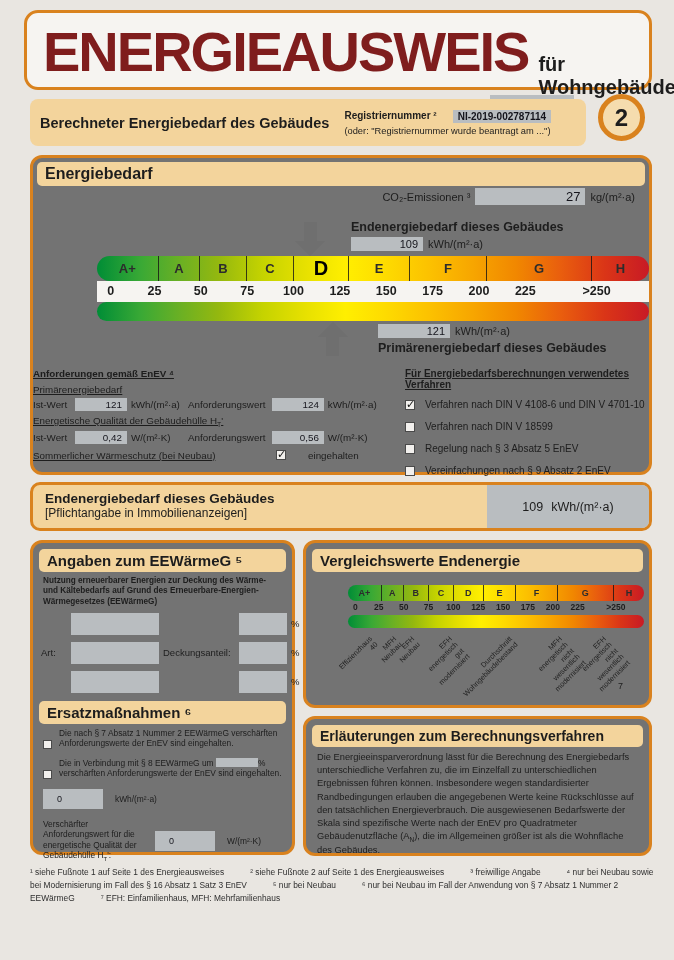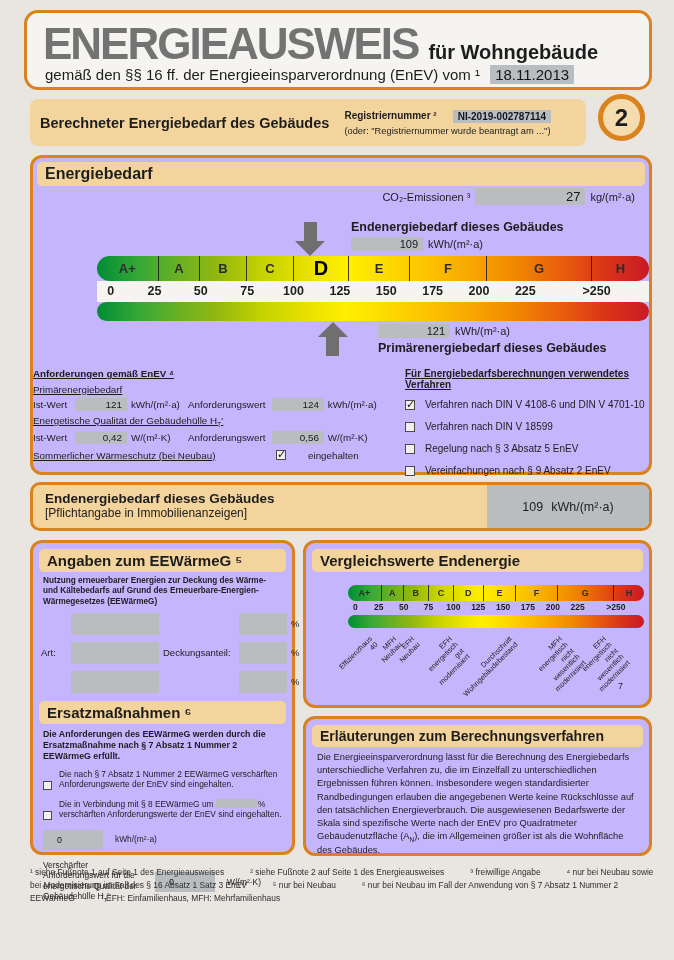--- a/index.html
+++ b/index.html
@@ -1,31 +1,31 @@
 <!DOCTYPE html>
 <html><head>
 <meta charset="utf-8">
 <style>
   * { margin:0; padding:0; box-sizing:border-box; }
   body { background:#cfccc7; font-family:"Liberation Sans", sans-serif; color:#1d1d1d; }
   .sheet { position:relative; width:674px; height:960px; background:#e9e6e1; overflow:hidden; }
 
   
-  .obox { position:absolute; border:3px solid #d9821e; border-radius:12px; background:#c4b5fd; }
+  .obox { position:absolute; border:3px solid #d9821e; border-radius:12px; background:#737373; }
   .strip { background:#f3d49c; border-radius:5px; margin:4px; padding:3px 8px; font-weight:bold; }
   .vbox { display:inline-block; background:#b9bdc0; color:#15151c; text-align:right; padding:1px 5px; }
   .cb { display:inline-block; width:10px; height:10px; border:1.3px solid #4a4a4a; background:#f2f0ed; position:relative; flex:none; }
   .cb.checked::after { content:"✓"; position:absolute; left:0px; top:-3px; font-size:11px; color:#111; }
   sub { font-size:70%; }
   .und { text-decoration:underline; }
 
   
   .header-box { left:24px; top:10px; width:628px; height:80px; background:#f6f4f1; border-radius:14px; }
   .title-row { display:flex; align-items:baseline; padding:6px 0 0 16px; }
-  .main-title { font-size:44px; font-weight:bold; letter-spacing:-2px; color:#737373; }
+  .main-title { font-size:56px; font-weight:bold; letter-spacing:-2px; color:#7f1d1d; }
   .sub-title { font-size:20px; font-weight:bold; margin-left:10px; }
   .law-row { padding:0 0 0 18px; margin-top:-4px; font-size:15px; }
   .law-row .vbox { margin-left:6px; text-align:center; min-width:74px; }
 
   
   .subheader { position:absolute; left:30px; top:99px; width:556px; height:47px; background:#f3d49c;
                border-radius:8px; display:flex; align-items:center; padding:0 10px; }
   .subheader-title { font-size:14.5px; font-weight:bold; width:305px; }
   .reg-block { margin-left:auto; width:232px; }
   .reg-line1 { font-size:10px; font-weight:bold; display:flex; align-items:flex-start; gap:16px; }
@@ -304,21 +304,20 @@
       <span class="pct">%</span>
 
       <span></span>
         <span class="gbox"></span>
         <span></span>
       <span class="gbox"></span>
       <span class="pct">%</span>
     </div>
 
     <div class="strip">Ersatzmaßnahmen ⁶</div>
-    <div class="ers-intro">Die Anforderungen des EEWärmeG werden durch die Ersatzmaßnahme nach § 7 Absatz 1 Nummer 2 EEWärmeG erfüllt.</div>
     <div class="ers-item">
       <span class="cb"></span>
       <span>Die nach § 7 Absatz 1 Nummer 2 EEWärmeG verschärften Anforderungswerte der EnEV sind eingehalten.</span>
     </div>
     <div class="ers-item">
       <span class="cb"></span>
       <span><span>Die in Verbindung mit § 8 EEWärmeG um</span> <span class="inline-gbox"></span><span>% verschärften Anforderungswerte der EnEV sind eingehalten.</span></span>
     </div>
     <div class="ers-req">
       <span class="vbox">0</span>

